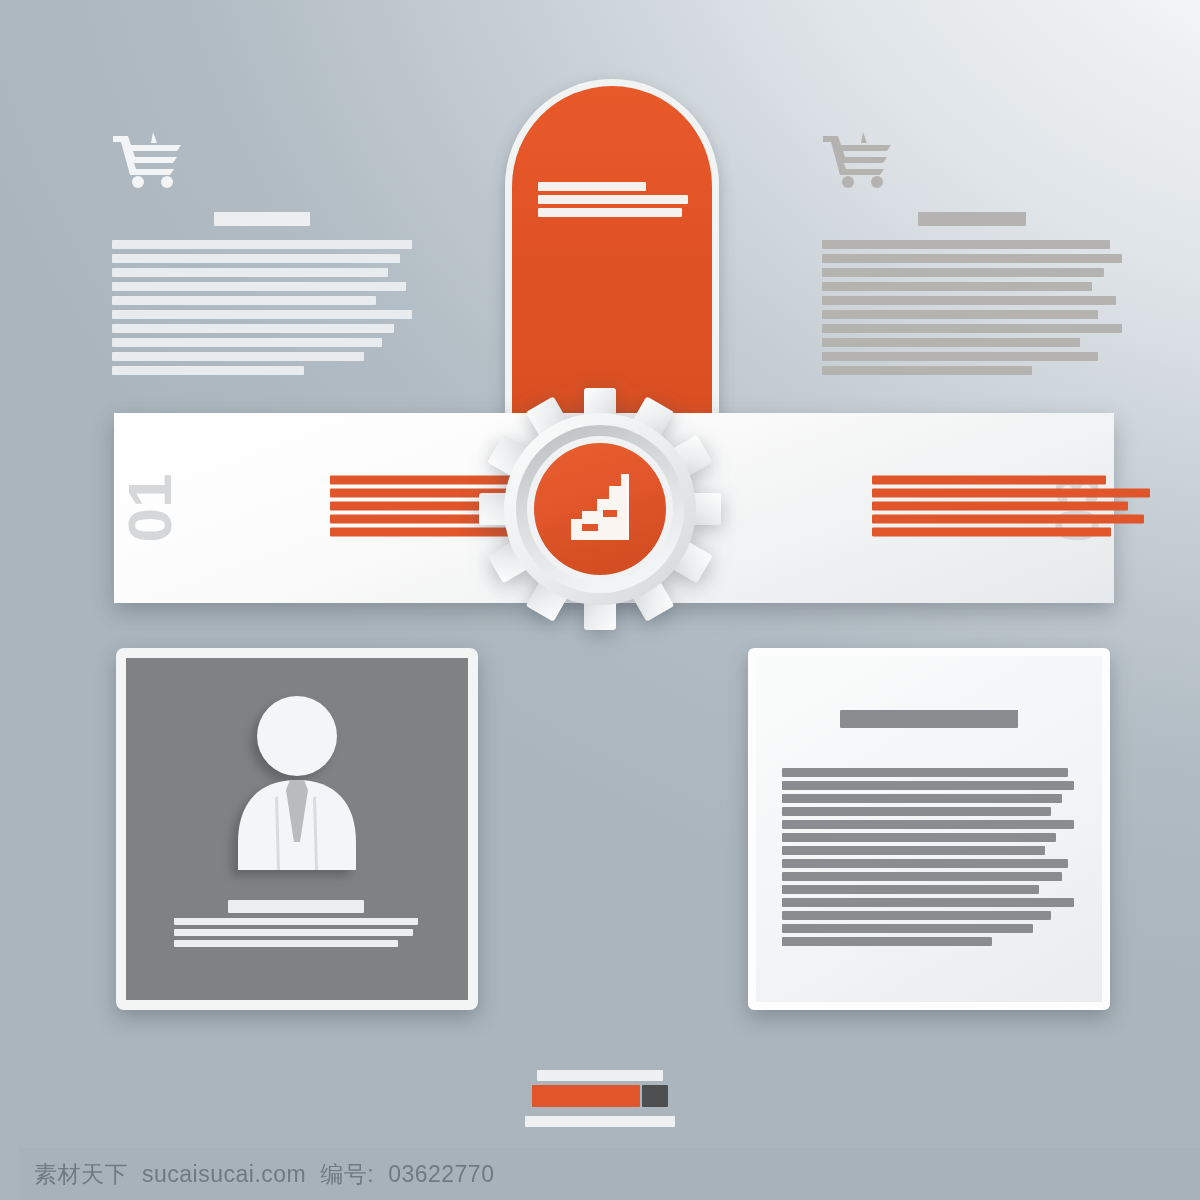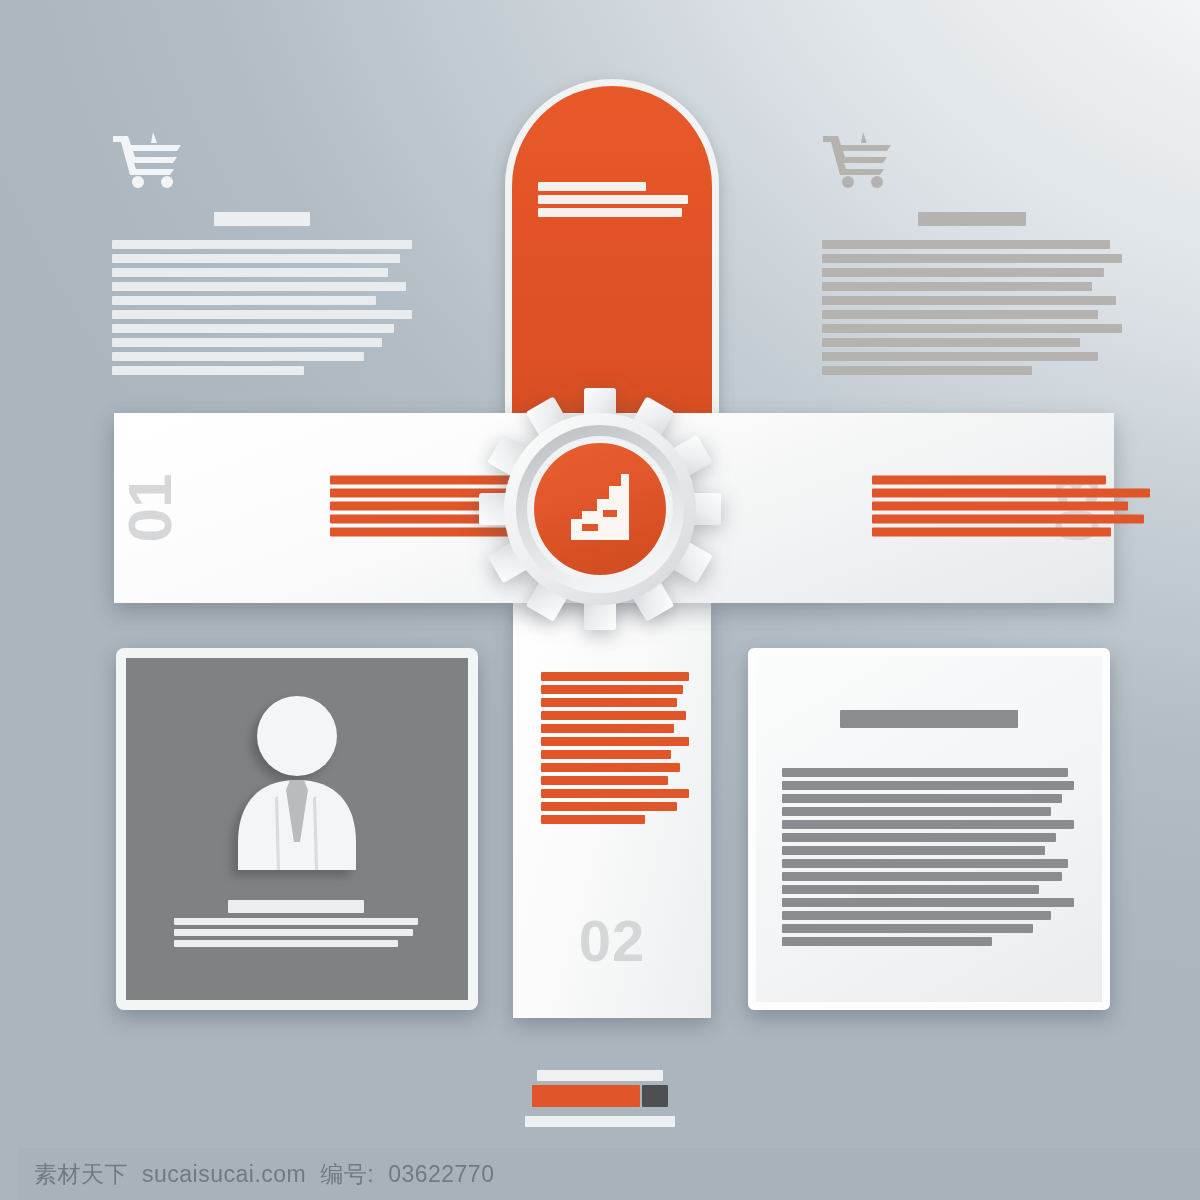--- a/index.html
+++ b/index.html
@@ -233,37 +233,20 @@
   </div>
 
   <div id="vbar-orange" style="border-color: rgb(242, 243, 243);">
     <div class="tb tight txt" id="vo-body">
         <span class="ln" style="width: 72%; background: rgb(244, 241, 238);"></span>
         <span class="ln" style="width: 100%; background: rgb(244, 241, 238);"></span>
         <span class="ln" style="width: 96%; background: rgb(244, 241, 238);"></span>
       </div>
   </div>
 
-  <div id="vbar-white">
-    <div class="tb tight txt" id="vw-body">
-        <span class="ln" style="width: 100%; background: rgb(224, 85, 42);"></span>
-        <span class="ln" style="width: 96%; background: rgb(224, 85, 42);"></span>
-        <span class="ln" style="width: 92%; background: rgb(224, 85, 42);"></span>
-        <span class="ln" style="width: 98%; background: rgb(224, 85, 42);"></span>
-        <span class="ln" style="width: 90%; background: rgb(224, 85, 42);"></span>
-        <span class="ln" style="width: 100%; background: rgb(224, 85, 42);"></span>
-        <span class="ln" style="width: 88%; background: rgb(224, 85, 42);"></span>
-        <span class="ln" style="width: 94%; background: rgb(224, 85, 42);"></span>
-        <span class="ln" style="width: 86%; background: rgb(224, 85, 42);"></span>
-        <span class="ln" style="width: 100%; background: rgb(224, 85, 42);"></span>
-        <span class="ln" style="width: 92%; background: rgb(224, 85, 42);"></span>
-        <span class="ln" style="width: 70%; background: rgb(224, 85, 42);"></span>
-      </div>
-    <div class="num" style="color: rgb(212, 214, 215);">02</div>
-  </div>
 
   <div id="hbar">
     <div class="num left" style="color: rgb(214, 215, 216);">01</div>
     <div class="num right" style="color: rgb(214, 215, 216);">03</div>
     <div class="tb tight col left" id="hl-body">
         <span class="ln" style="width: 88%; background: rgb(224, 85, 42);"></span>
         <span class="ln" style="width: 100%; background: rgb(224, 85, 42);"></span>
         <span class="ln" style="width: 94%; background: rgb(224, 85, 42);"></span>
         <span class="ln" style="width: 96%; background: rgb(224, 85, 42);"></span>
         <span class="ln" style="width: 82%; background: rgb(224, 85, 42);"></span>

